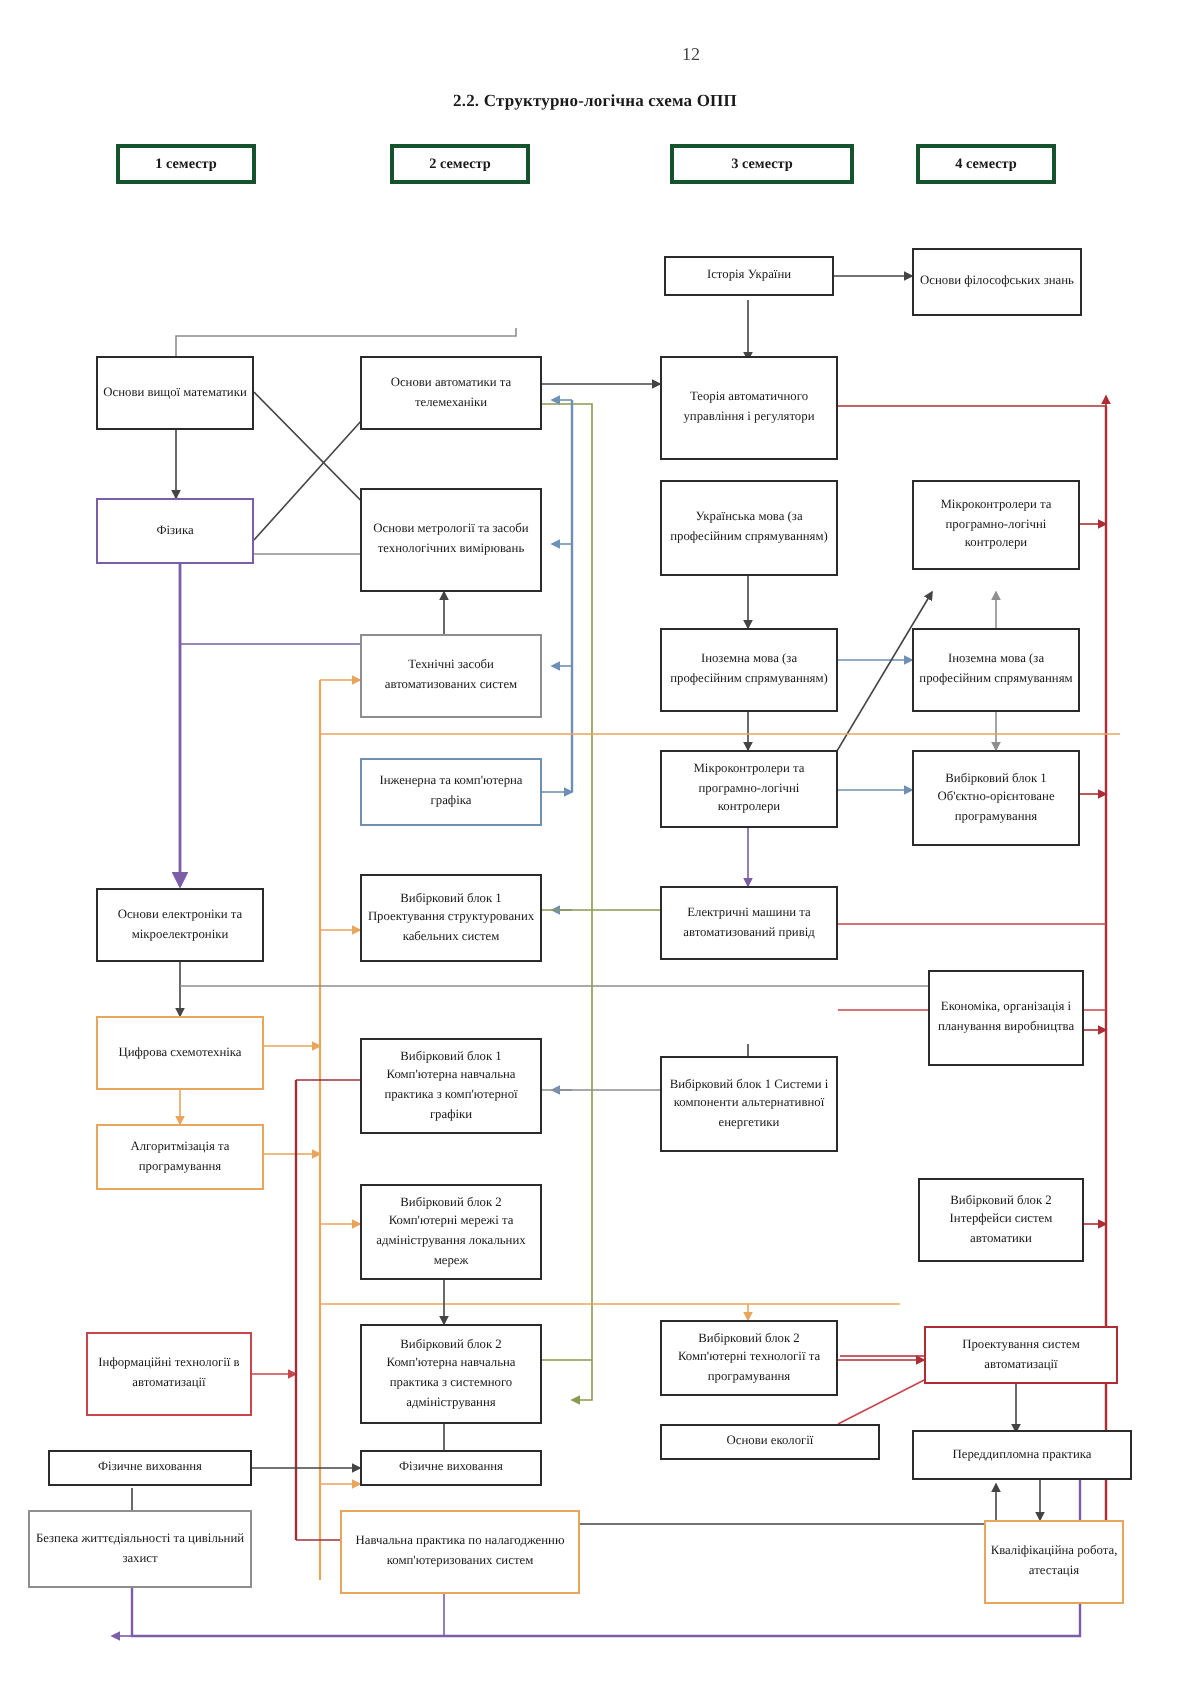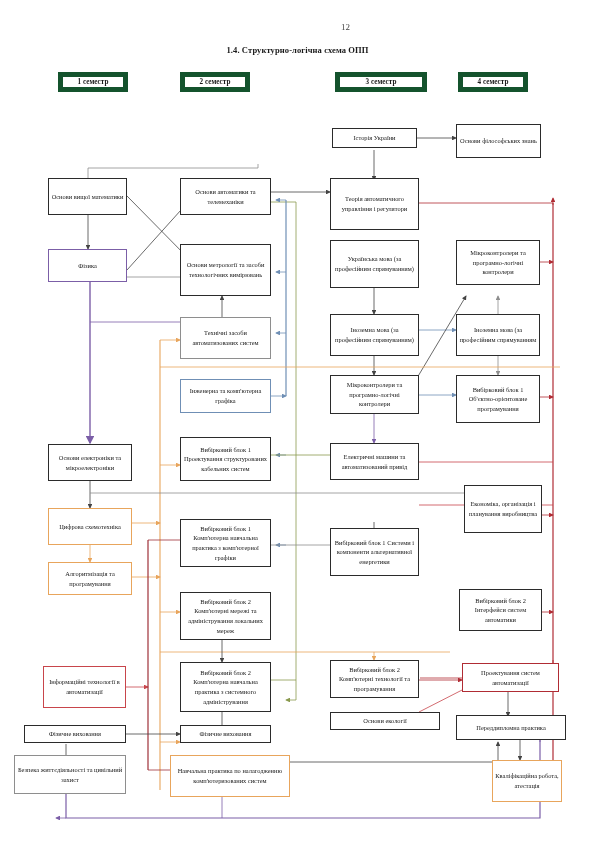--- a/index.html
+++ b/index.html
@@ -18,35 +18,35 @@
     font-size:8.5px;font-weight:bold;letter-spacing:.1px;
   }
   svg#wires{position:absolute;top:0;left:0;width:595px;height:842px;pointer-events:none;}
   .box{
     position:absolute;box-sizing:border-box;
     border:1px solid #2b2b2b;background:#fff;
     display:flex;align-items:center;justify-content:center;text-align:center;
     font-size:6.4px;line-height:1.5;padding:1px 2px;
     z-index:3;
   }
-  .box.sem{font-weight:bold;font-size:7.2px;border:5px solid #14532d;}
+  .box.sem{font-weight:bold;font-size:7.2px;border:2px solid #14532d;}
   .purple{border-color:#7b5ea7;}
   .orange{border-color:#e8a55c;}
   .red{border-color:#c8454b;}
   .blue{border-color:#6f8fb5;}
   .gray{border-color:#8e8e8e;}
   .darkred{border-color:#b02c34;}
 </style>
 </head>
 <body>
 
 <div id="page">
 
   <div class="pagenum">12</div>
-  <div class="doc-title">1.4. Структурно-логічна схема ОПП</div>
+  <div class="doc-title">2.2. Структурно-логічна схема ОПП</div>
 
   <svg id="wires" viewBox="0 0 595 842">
     <defs>
       <marker id="ah-k" markerWidth="6" markerHeight="6" refX="5" refY="3" orient="auto">
         <path d="M0,0 L6,3 L0,6 z" fill="#444"></path>
         </marker>
       <marker id="ah-g" markerWidth="6" markerHeight="6" refX="5" refY="3" orient="auto">
         <path d="M0,0 L6,3 L0,6 z" fill="#8e8e8e"></path>
         </marker>
       <marker id="ah-p" markerWidth="6" markerHeight="6" refX="5" refY="3" orient="auto">
@@ -192,21 +192,21 @@
 
       <path d="M540,612 L553,612" stroke="#b02c34" marker-end="url(#ah-r)"></path>
 
       <path d="M540,515 L553,515" stroke="#b02c34" marker-end="url(#ah-r)"></path>
 
       <path d="M420,678 L462,678" stroke="#b02c34"></path>
     </g>
   </svg>
 
   <div class="box sem" style="left:58px;top:72px;width:70px;height:20px;">1 семестр</div>
-  <div class="box sem" style="left:180px;top:72px;width:70px;height:20px;">2 семестр</div>
+  <div class="box sem" style="left:195px;top:72px;width:70px;height:20px;">2 семестр</div>
   <div class="box sem" style="left:335px;top:72px;width:92px;height:20px;">3 семестр</div>
   <div class="box sem" style="left:458px;top:72px;width:70px;height:20px;">4 семестр</div>
 
   <div class="box" style="left:332px;top:128px;width:85px;height:20px;">Історія України</div>
   <div class="box" style="left:456px;top:124px;width:85px;height:34px;">Основи філософських знань</div>
 
   <div class="box" style="left:48px;top:178px;width:79px;height:37px;">Основи вищої математики</div>
   <div class="box purple" style="left:48px;top:249px;width:79px;height:33px;">Фізика</div>
   <div class="box" style="left:48px;top:444px;width:84px;height:37px;">Основи електроніки та мікроелектроніки</div>
   <div class="box orange" style="left:48px;top:508px;width:84px;height:37px;">Цифрова схемотехніка</div>

